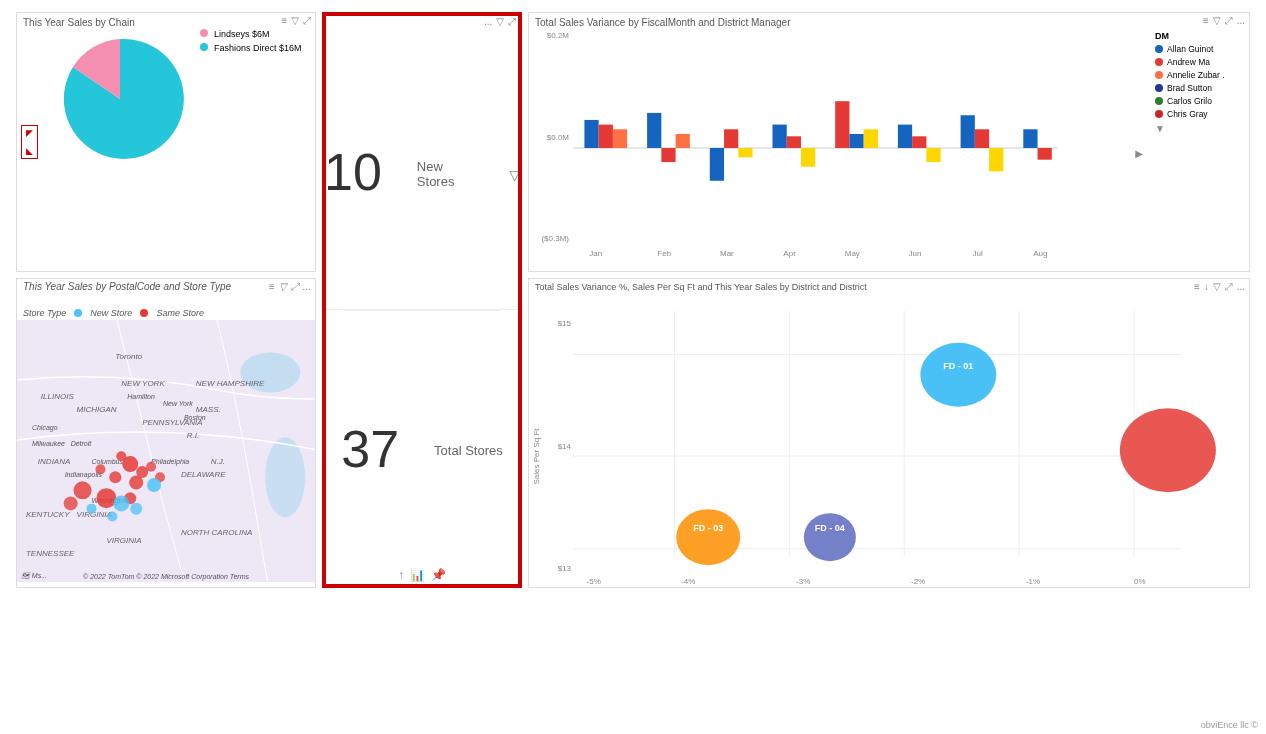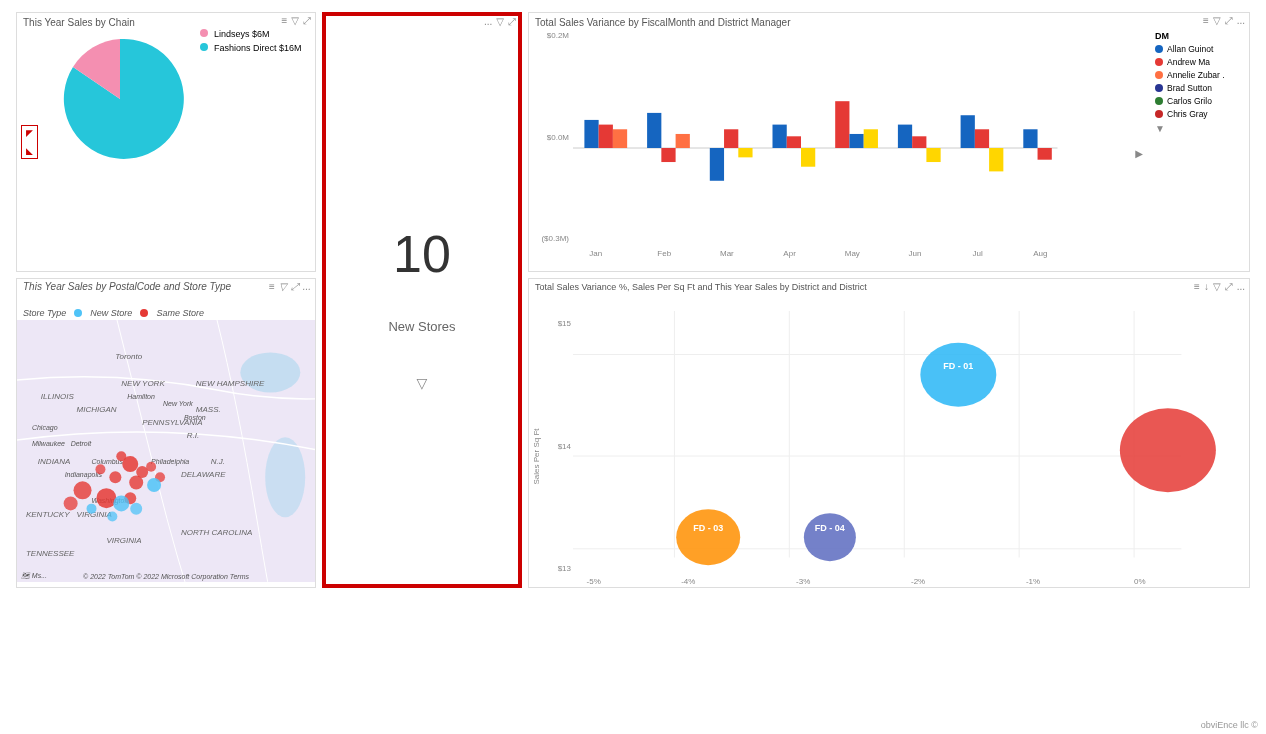--- a/index.html
+++ b/index.html
@@ -90,21 +90,21 @@
       grid-column: 2;
       grid-row: 1 / 3;
       border: 2px solid #cc0000;
       display: flex;
       flex-direction: column;
       align-items: center;
       justify-content: center;
     }
     .kpi-section {
       display: flex;
-      flex-direction: column;
+      flex-direction: row;
       align-items: center;
       justify-content: center;
       flex: 1;
       width: 100%;
       border-bottom: 1px solid #eee;
       position: relative;
       gap: 35px;
     }
     .kpi-section:last-child {
       border-bottom: none;
@@ -236,20 +236,30 @@
       </div>
 
       <div style="position:absolute;top:0;left:0;right:0;bottom:0;border:2px solid #cc0000;pointer-events:none;z-index:5;"></div>
 
       <div class="kpi-section" style="padding-top:20px;">
         <div class="kpi-number">10</div>
         <div class="kpi-label">New Stores</div>
         <div class="kpi-filter-icon">▽</div>
       </div>
       <div style="height:1px; background:#eee; width:80%; margin:0 auto;"></div>
+      <div class="kpi-section">
+        <div class="kpi-number">37</div>
+        <div class="kpi-label">Total Stores</div>
+
+        <div style="position:absolute;bottom:4px;left:50%;transform:translateX(-50%);display:flex;gap:6px;font-size:12px;color:#888;">
+          <span>↑</span>
+          <span>📊</span>
+          <span>📌</span>
+        </div>
+      </div>
     </div>
 
     <div class="panel bar-panel">
       <div class="panel-header">Total Sales Variance by FiscalMonth and District Manager</div>
       <div class="panel-controls">
         <span>≡</span>
         <span>▽</span>
         <span>⤢</span>
         <span>...</span>
       </div>

